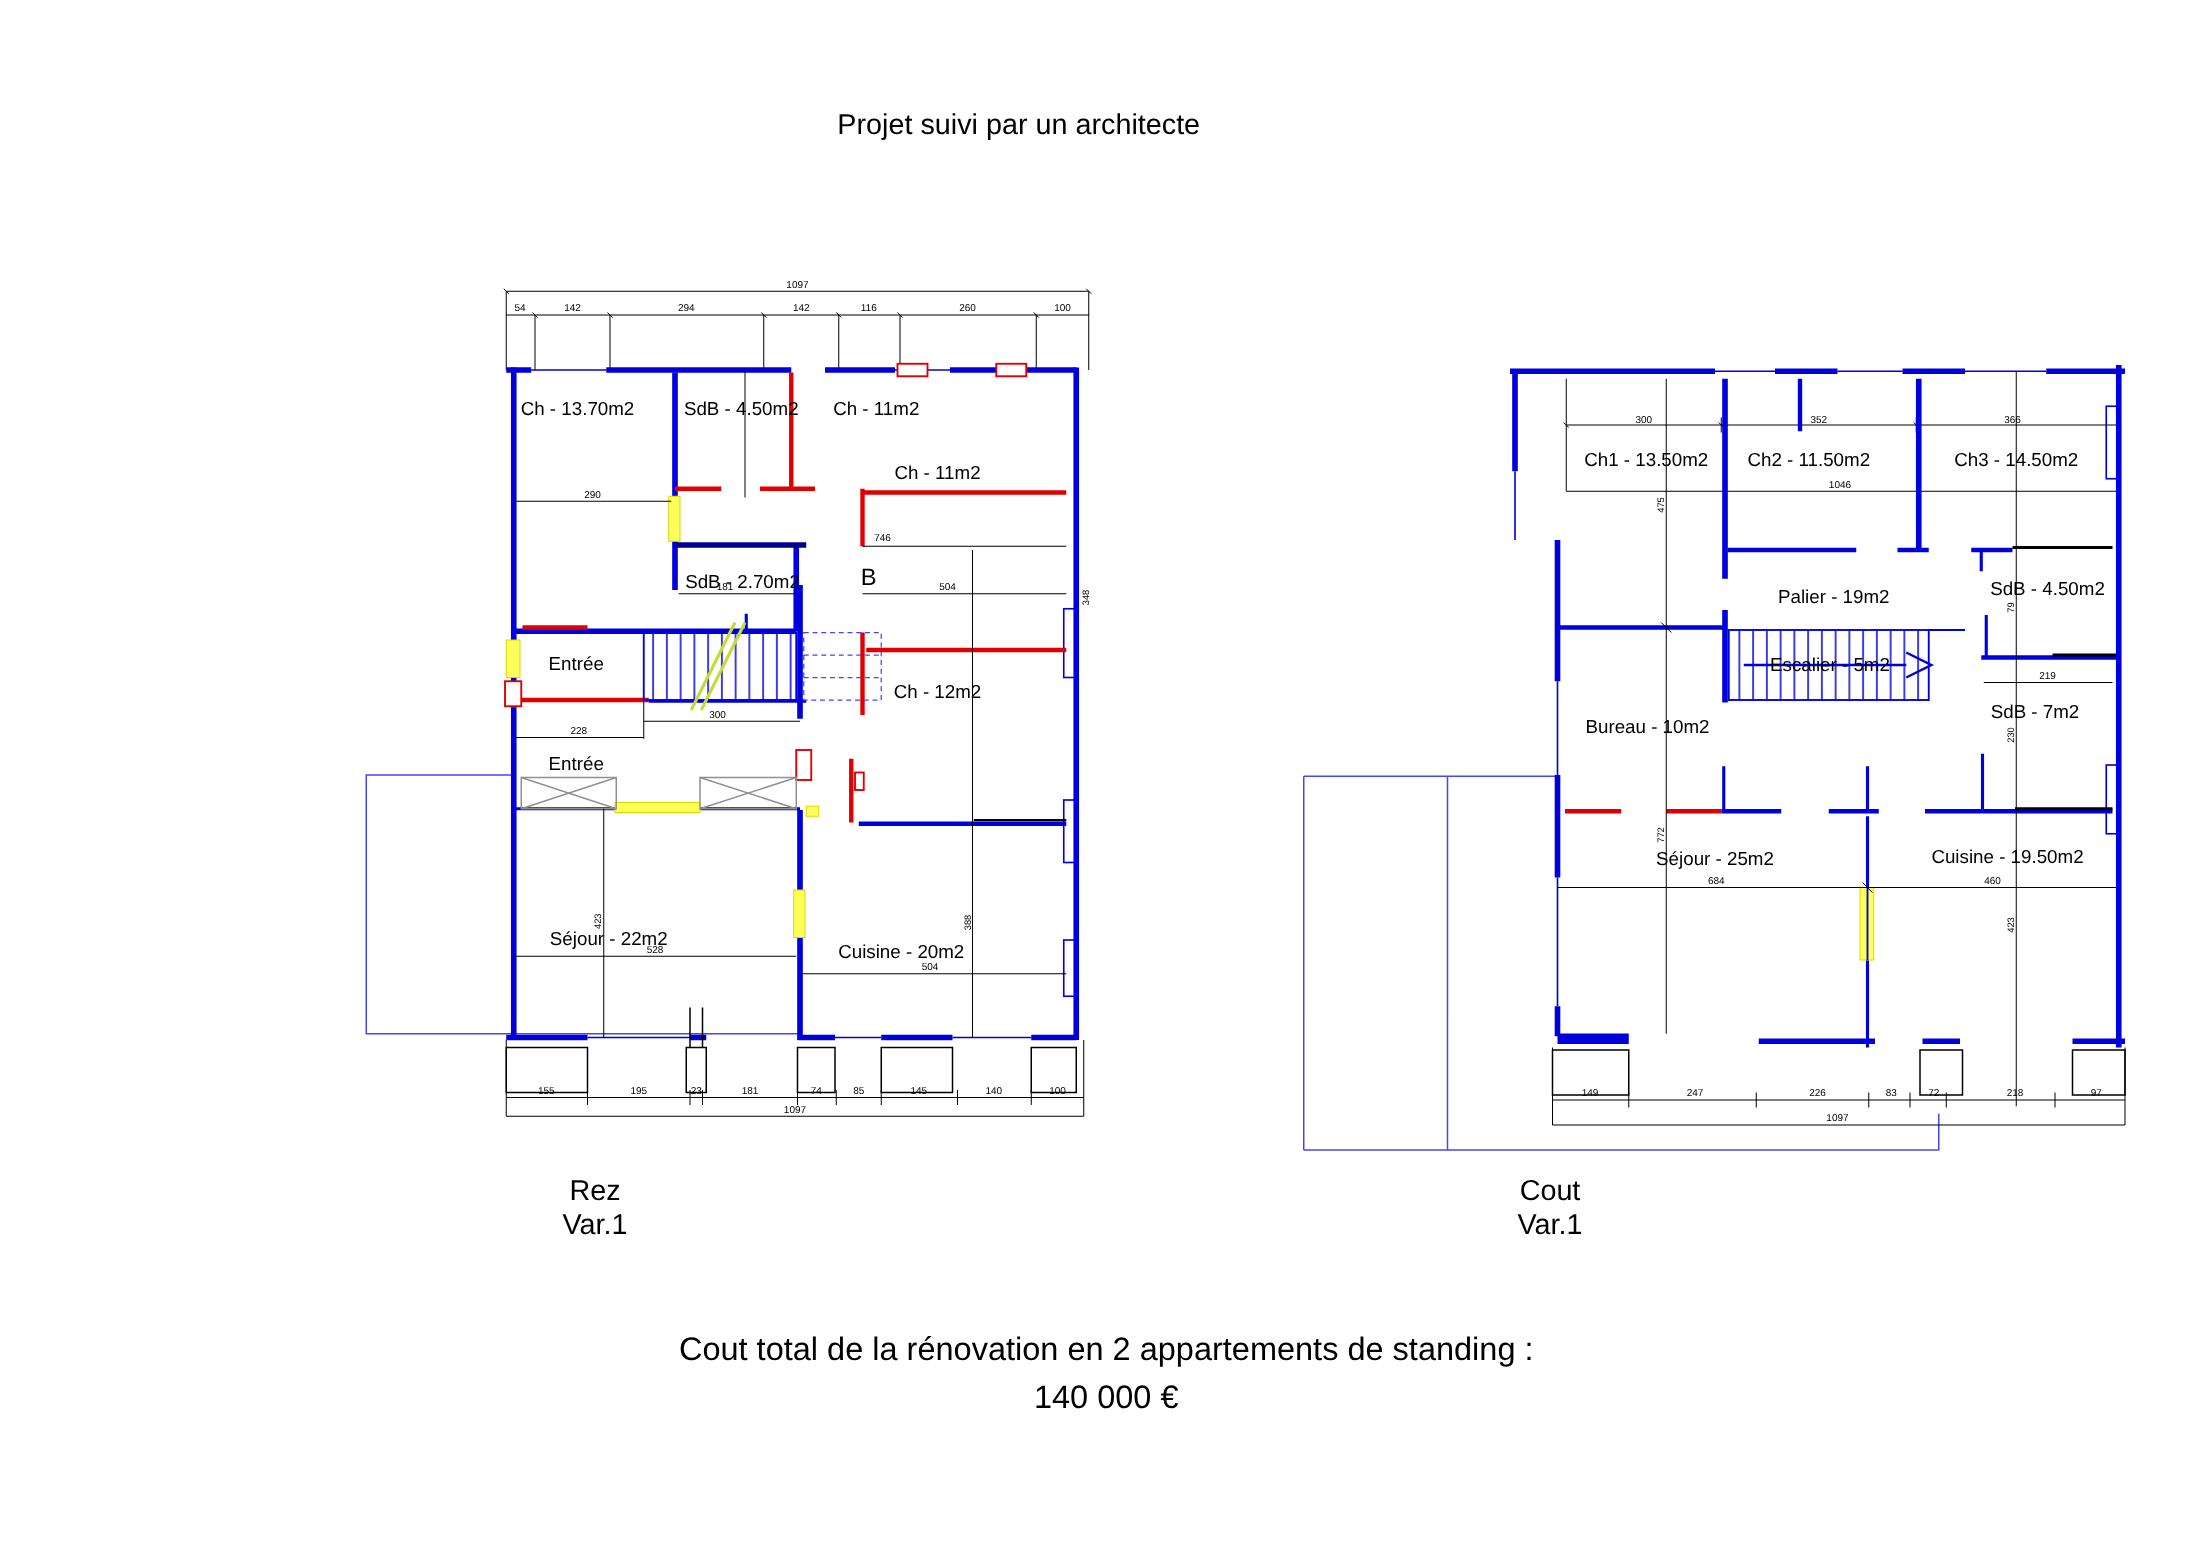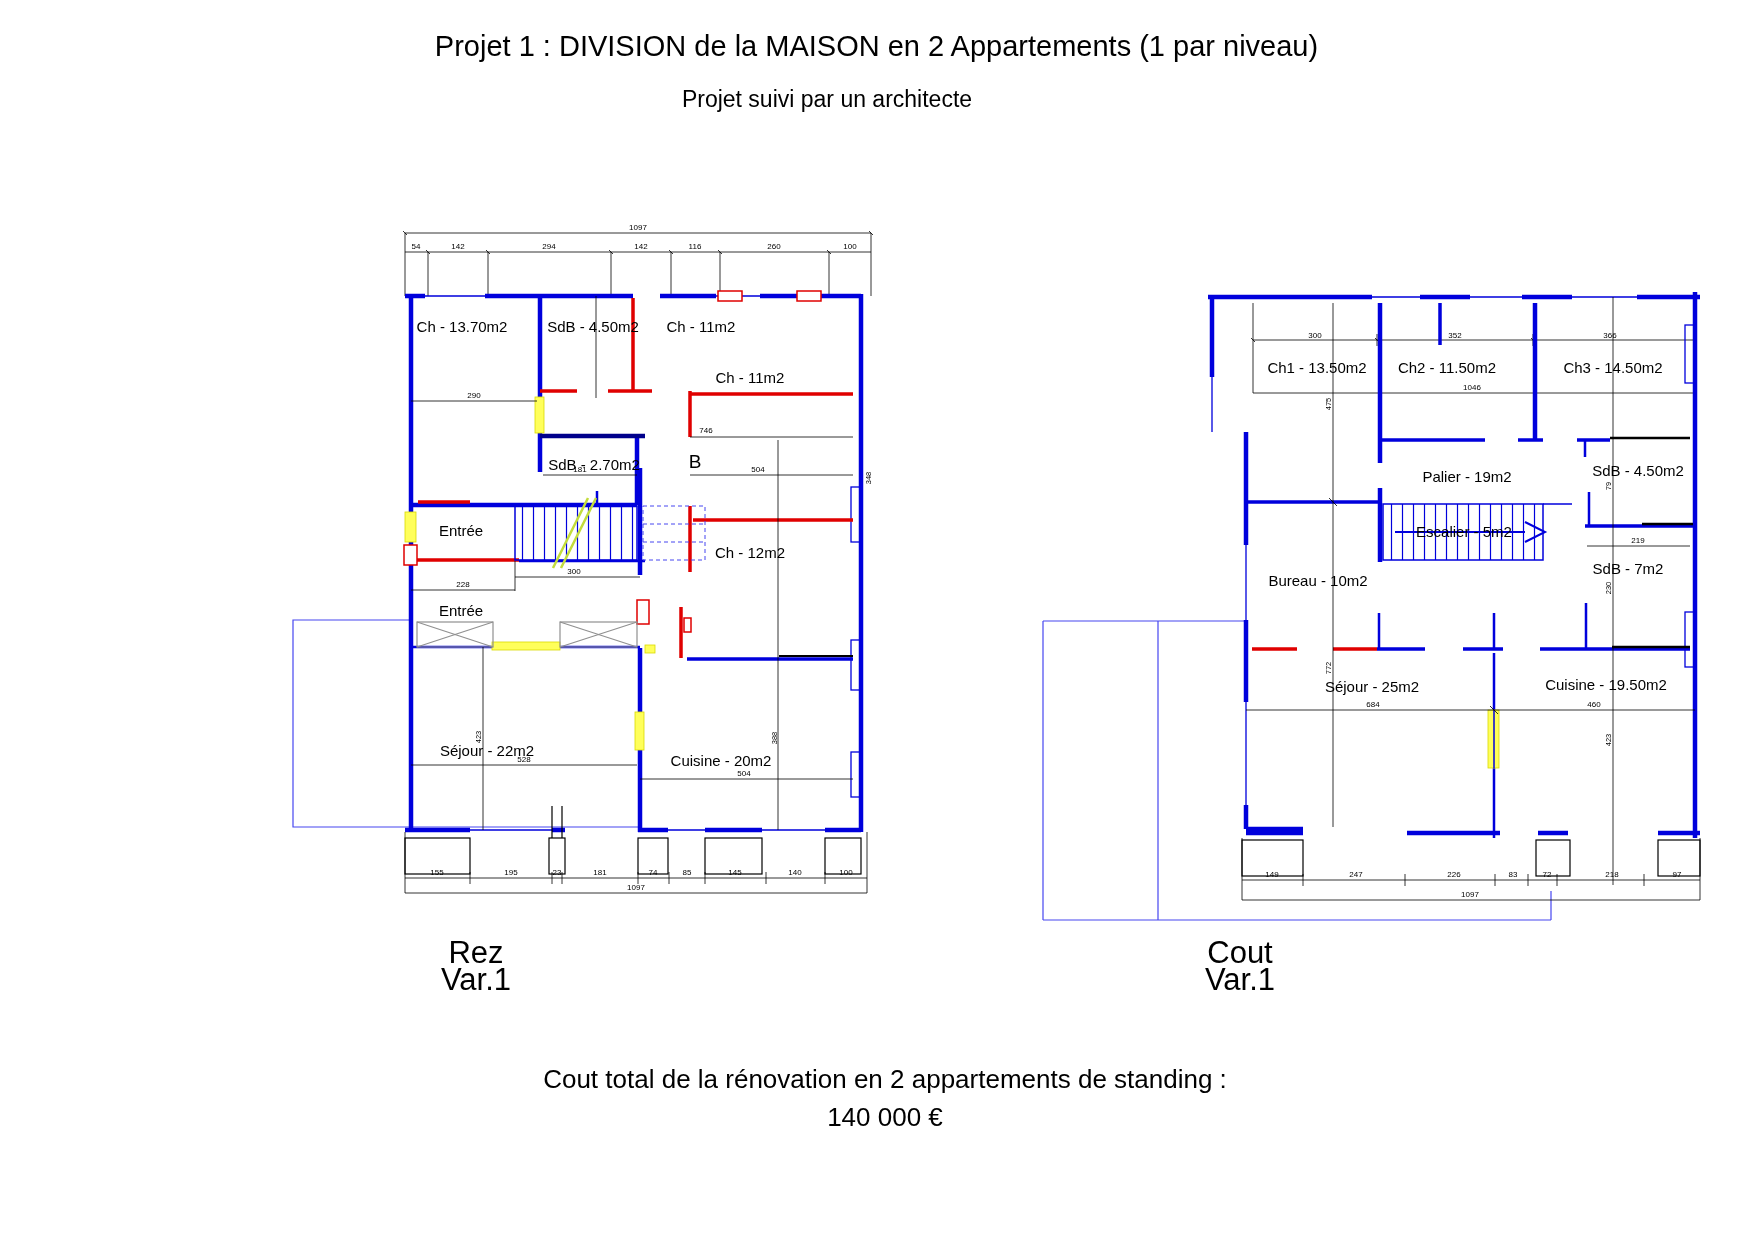--- a/index.html
+++ b/index.html
@@ -1,37 +1,36 @@
 <!DOCTYPE html>
 <html><head>
 <meta charset="utf-8">
 <style>
   html,body{margin:0;padding:0;background:#ffffff;}
   #page{position:relative;width:1753px;height:1238px;background:#ffffff;overflow:hidden;
         font-family:"Liberation Sans", sans-serif;color:#000;}
   .abs{position:absolute;}
   #title{top:30px;left:0;width:1753px;text-align:center;font-size:29px;}
-  #subtitle{top:86px;left:12px;width:1630px;text-align:center;font-size:23px;}
-  .caption{text-align:center;font-size:31px;line-height:27px;}
+  #subtitle{top:86px;left:0;width:1630px;text-align:center;font-size:23px;}
+  .caption{text-align:center;font-size:23px;line-height:27px;}
   #rez-caption{top:939px;left:376px;width:200px;}
   #etage-caption{top:939px;left:1140px;width:200px;}
   #cost{top:1060px;left:0;width:1770px;text-align:center;font-size:26px;line-height:38px;}
   svg{position:absolute;}
   svg text{fill:#000;font-family:"Liberation Sans", sans-serif;}
   .room{font-size:15px;}
   .dim{font-size:8px;}
   .dimr{font-size:7.5px;}
   .seclab{font-size:19px;}
 </style>
 </head>
 <body>
 
 <div id="page">
 
-  <div class="abs" id="title">Projet 1 : DIVISION de la MAISON en 2 Appartements (1 par niveau)</div>
   <div class="abs" id="subtitle">Projet suivi par un architecte</div>
 
   <svg class="abs" style="left:285px;top:195px;" width="615" height="715" viewBox="285 195 615 715">
     <defs>
       <pattern id="hv" width="11" height="12" patternUnits="userSpaceOnUse">
         <path d="M5.5,0 V12" stroke="#0000DC" stroke-width="1.2"></path>
       </pattern>
     </defs>
 
     <path d="M411,620 H293 V827 H641 V755" fill="none" stroke="#4646F0" stroke-width="1.2"></path>

